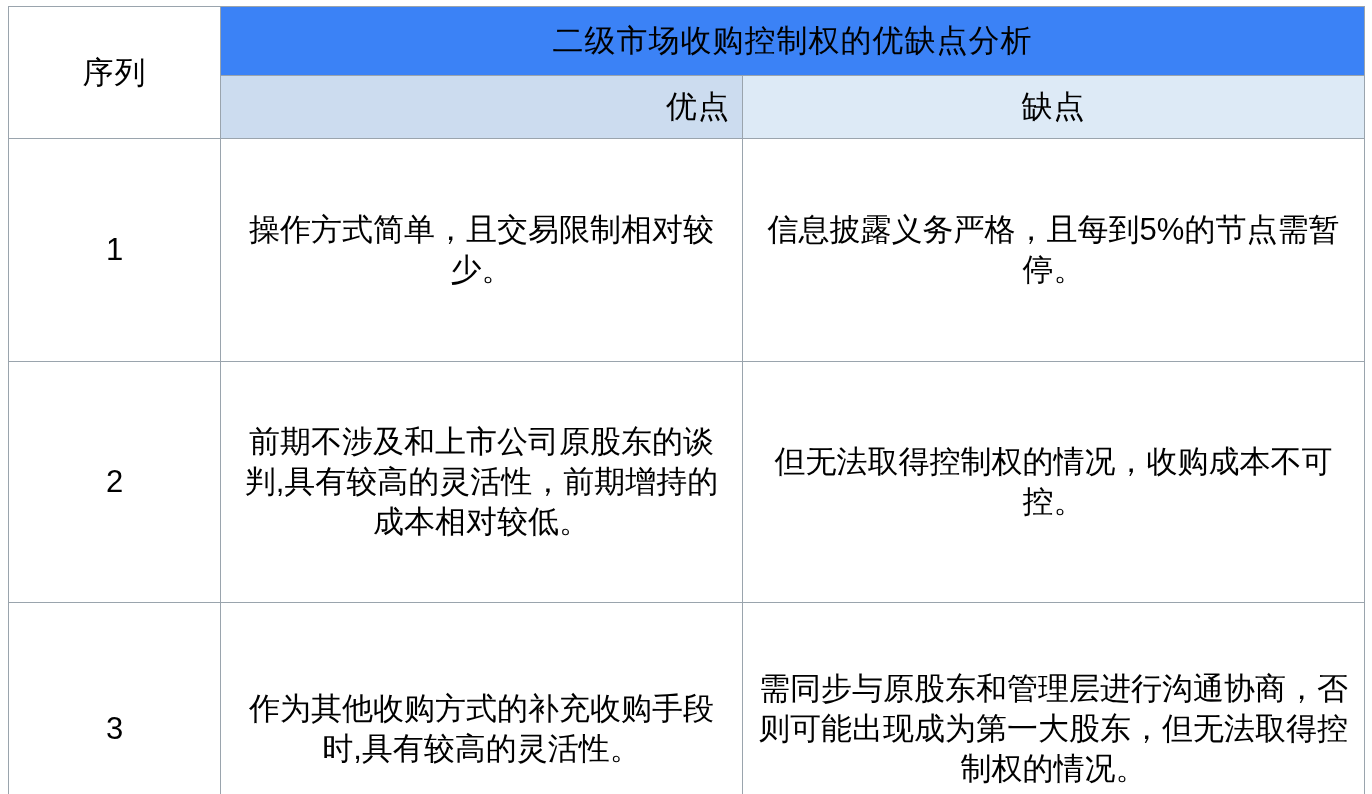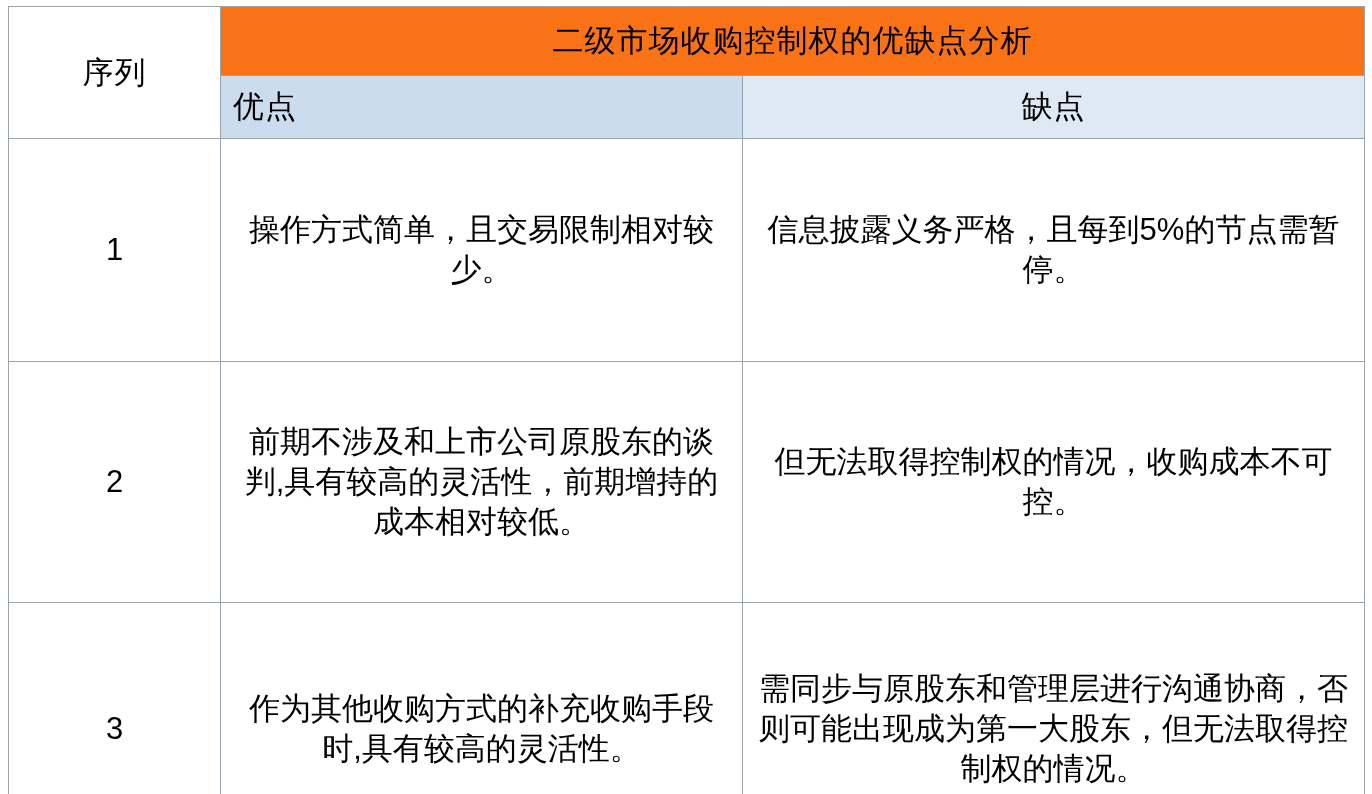--- a/index.html
+++ b/index.html
@@ -30,35 +30,35 @@
     border: 1px solid #9aa4ad;
     vertical-align: middle;
     padding: 6px 12px;
     font-weight: normal;
   }
   col.col-seq { width: 212px; }
   col.col-pro { width: 522px; }
   col.col-con { width: 622px; }
 
   .cell-title {
-    background: #f97316;
+    background: #3b82f6;
     text-align: center;
     font-size: 31px;
     letter-spacing: 1px;
     height: 56px;
     padding: 2px 10px;
   }
   .cell-seq-head {
     text-align: center;
     font-size: 31px;
     letter-spacing: 1px;
   }
   .cell-pro-head {
     background: #ccdcef;
-    text-align: left;
+    text-align: right;
     font-size: 31px;
     letter-spacing: 1px;
     height: 50px;
     padding: 2px 10px;
   }
   .cell-con-head {
     background: #ddeaf6;
     text-align: center;
     font-size: 31px;
     letter-spacing: 1px;

